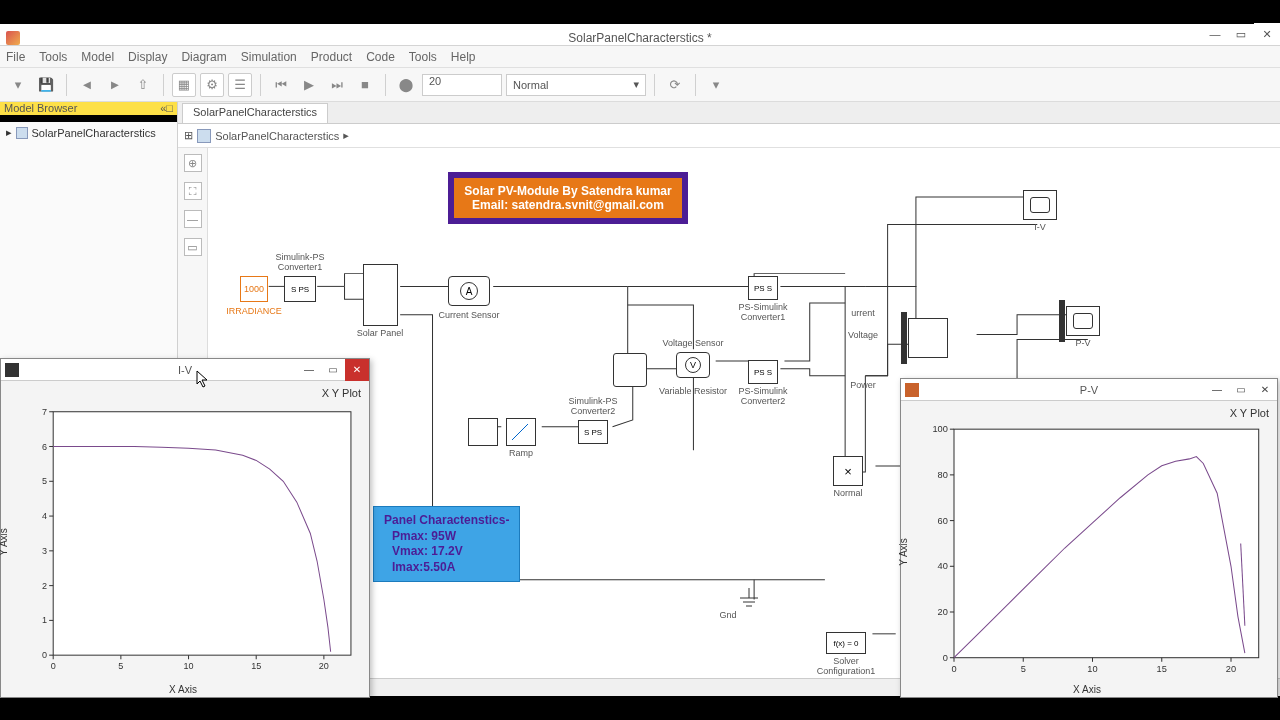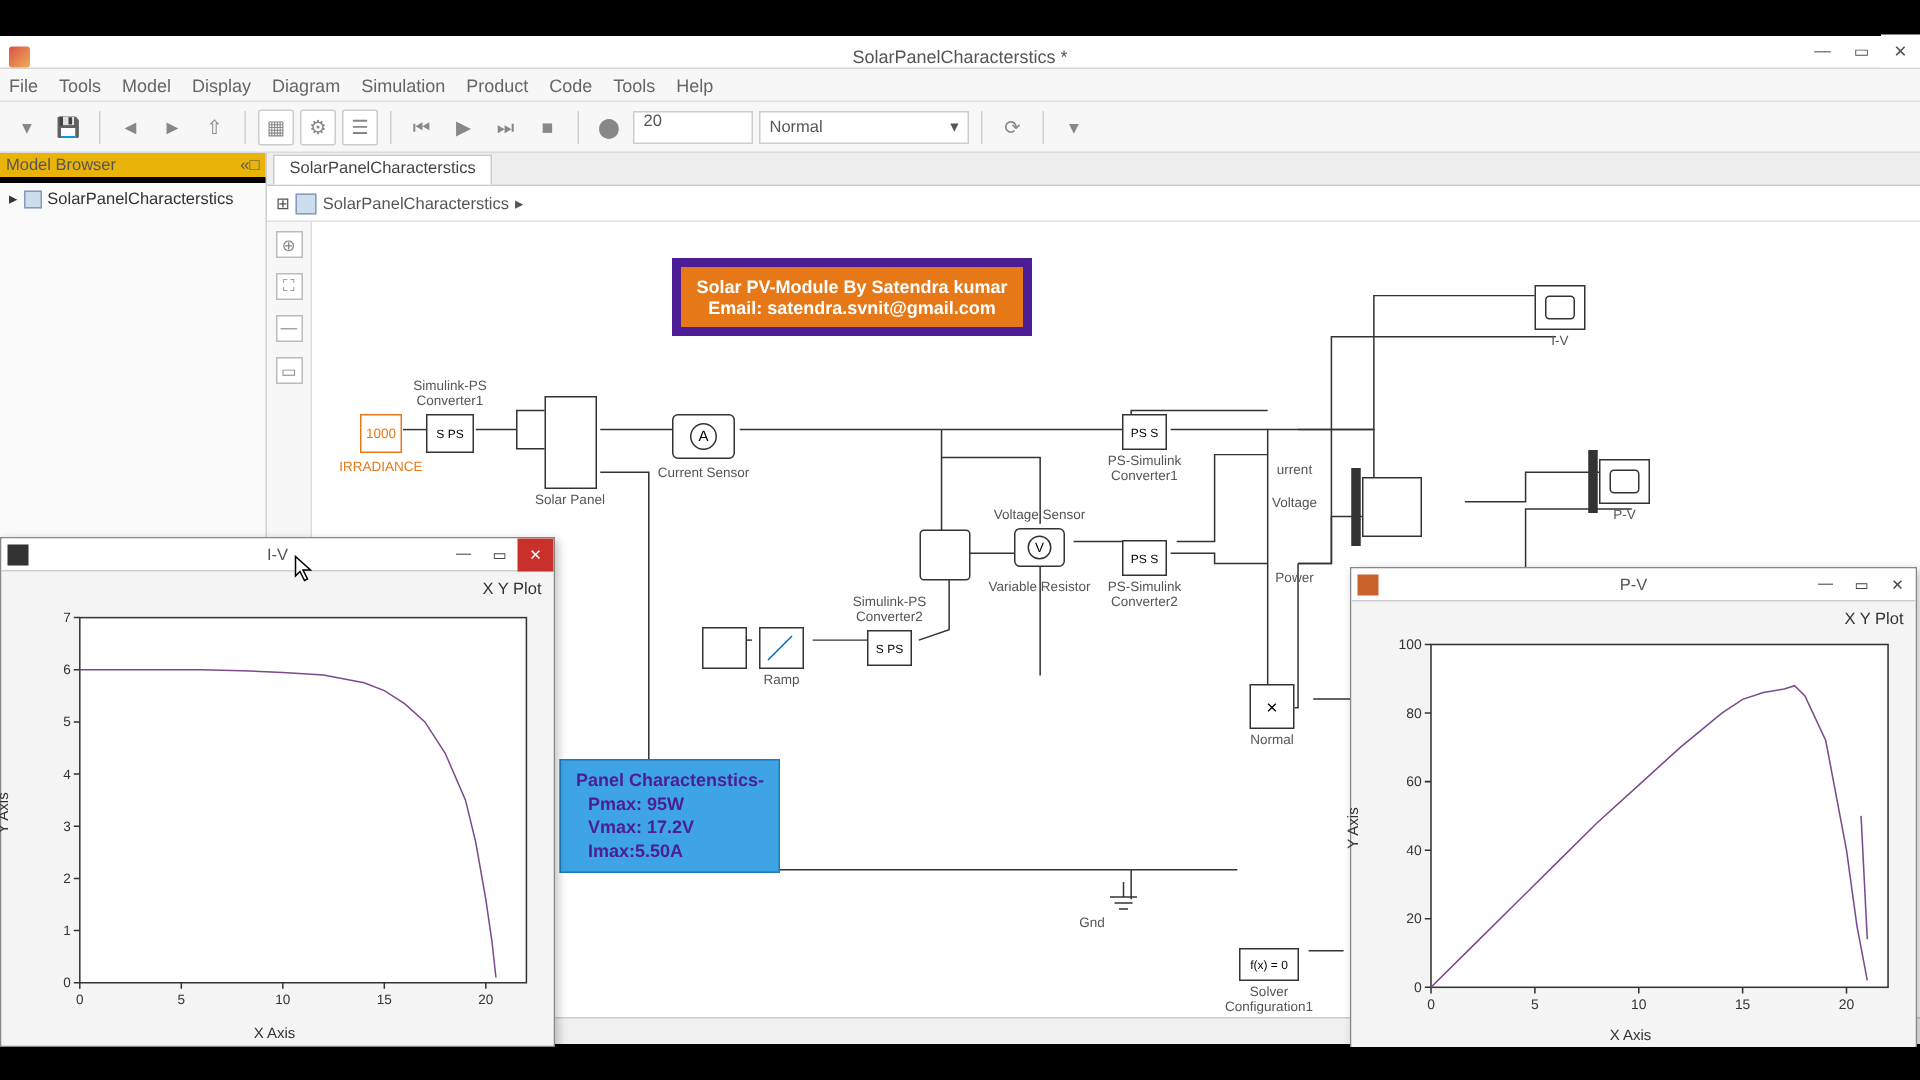--- a/index.html
+++ b/index.html
@@ -24,21 +24,21 @@
 .toolbar { height: 34px; background: #f7f7f7; border-bottom: 1px solid #dcdcdc; display: flex; align-items: center; padding: 0 6px; gap: 4px; }
 .tbtn { width: 24px; height: 24px; border: 1px solid transparent; border-radius: 2px; display: flex; align-items: center; justify-content: center; color: #888; font-size: 13px; }
 .tbtn.box { border: 1px solid #ccc; background: #fff; }
 .tsep { width: 1px; height: 22px; background: #d0d0d0; margin: 0 4px; }
 .stoptime { width: 80px; height: 22px; border: 1px solid #ccc; background: #fff; font-size: 11px; padding: 0 6px; color: #555; }
 .simMode { width: 140px; height: 22px; border: 1px solid #ccc; background: #fff; font-size: 11px; padding: 0 6px; color: #555; display: flex; align-items: center; justify-content: space-between; }
 
 
 .body { flex: 1; display: flex; min-height: 0; }
 .modelbrowser { width: 178px; background: #fafafa; border-right: 1px solid #d0d0d0; display: flex; flex-direction: column; }
-.mb-head { height: 20px; background: #eab308; border-bottom: 4px solid #000000; font-size: 11px; color: #555; display: flex; align-items: center; justify-content: space-between; padding: 0 4px; }
+.mb-head { height: 20px; background: #fde047; border-bottom: 7px solid #000000; font-size: 11px; color: #555; display: flex; align-items: flex-start; justify-content: space-between; padding: 0 4px; }
 .mb-tree { padding: 4px 6px; font-size: 11px; color: #333; }
 .mb-tree .node { display: flex; align-items: center; gap: 4px; }
 .mb-tree .ic { width: 12px; height: 12px; background: #cde; border: 1px solid #89b; }
 
 .canvaswrap { flex: 1; display: flex; flex-direction: column; min-width: 0; }
 .tabstrip { height: 22px; background: #eee; border-bottom: 1px solid #ccc; display: flex; align-items: flex-end; }
 .tab { height: 20px; background: #fff; border: 1px solid #ccc; border-bottom: none; font-size: 11px; padding: 2px 10px; margin-left: 4px; color: #444; }
 .breadcrumb { height: 24px; background: #fff; border-bottom: 1px solid #e0e0e0; display: flex; align-items: center; padding: 0 6px; font-size: 11px; color: #555; gap: 4px; }
 .breadcrumb .bic { width: 14px; height: 14px; background: #cde; border: 1px solid #89b; }
 

